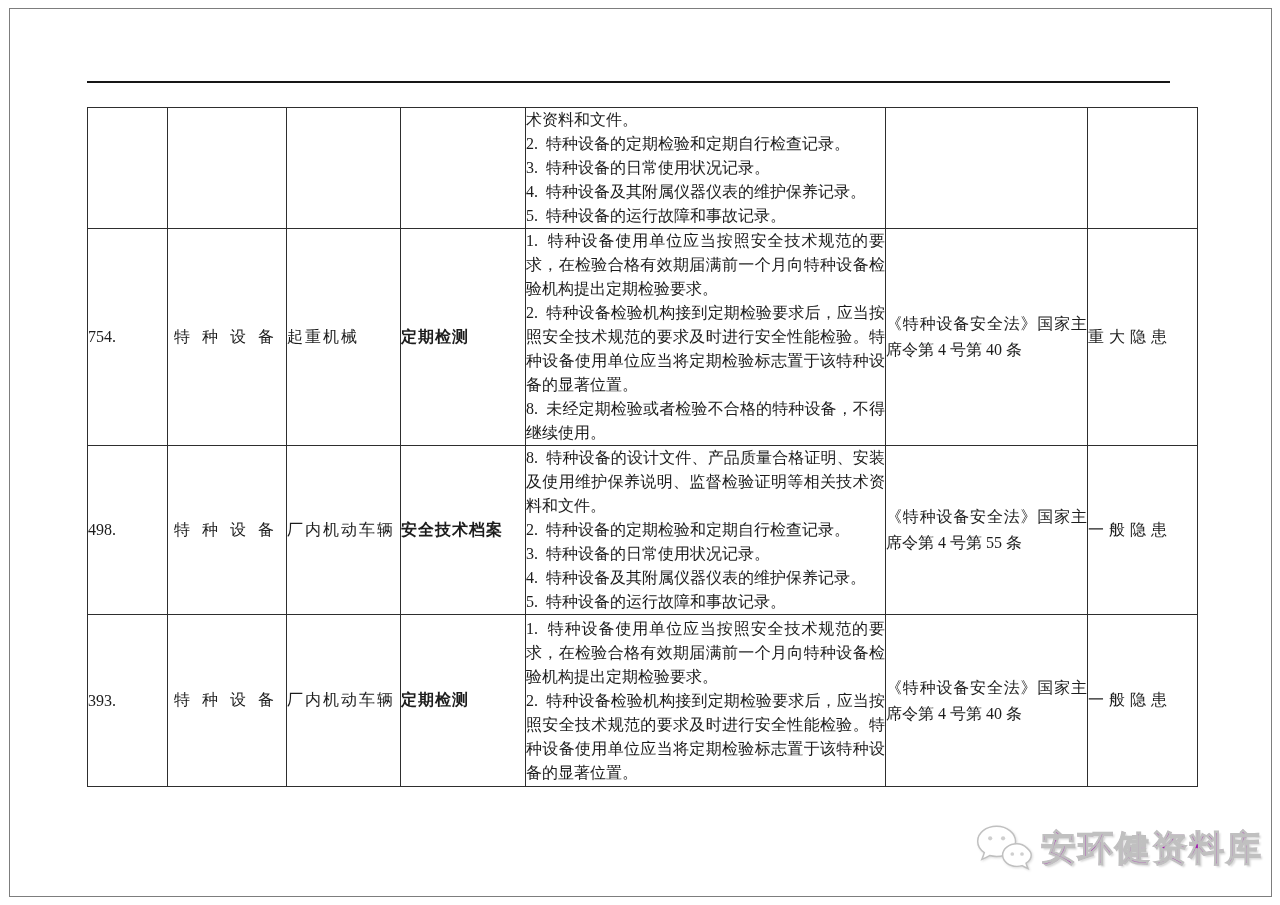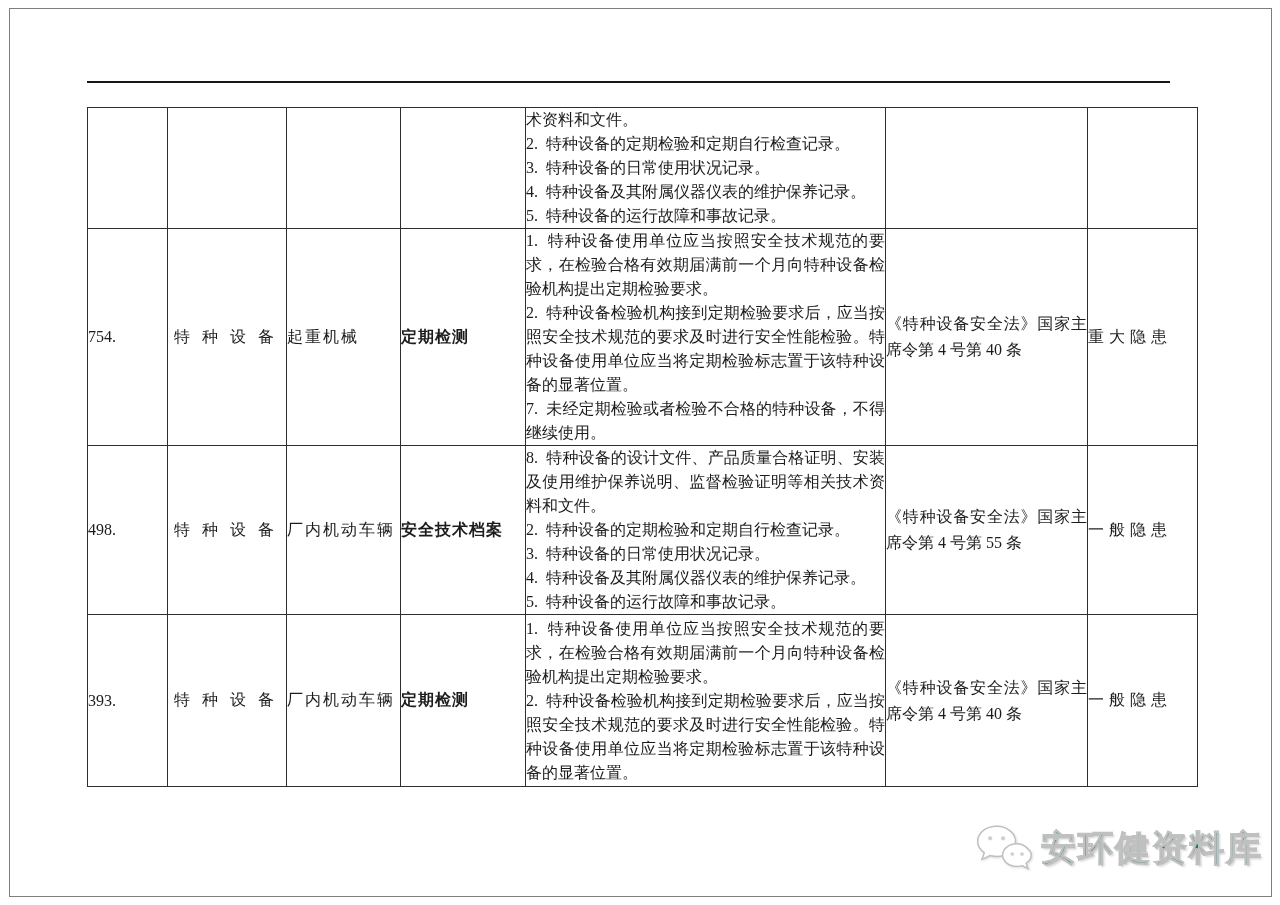--- a/index.html
+++ b/index.html
@@ -31,21 +31,21 @@
   td.c-content{vertical-align:top;padding:1px 8px 1px 7px;}
   .para{font-size:16px;line-height:24px;text-align:justify;white-space:pre-wrap;}
   td.c-basis{padding:0 6px 0 8px;line-height:26px;text-align:justify;margin-left:24px;}
   td.c-hazard{padding-left:6px;letter-spacing:5px;}
   .watermark{
     position:absolute;left:975px;top:816px;height:64px;
     display:flex;align-items:center;gap:8px;
   }
   .wm-text{
     font-size:35px;font-weight:bold;letter-spacing:2px;white-space:nowrap;
-    color:#0f766e;-webkit-text-stroke:1.2px #c0c0c0;
+    color:#a21caf;-webkit-text-stroke:1.2px #c0c0c0;
     text-shadow:2px 2px 2px #d9d9d9;
   }
   .wm-icon{filter:drop-shadow(1px 1px 1px #dddddd);}
   .wm-icon path{fill:#ffffff;stroke:#c0c0c0;stroke-width:1.6;}
   .wm-icon circle{fill:#cfcfcf;}
 </style>
 </head>
 <body>
 
 <div class="stage">
@@ -83,21 +83,21 @@
         <tr class="t-row">
     <td class="c-no"><span class="cell-txt">754.</span></td>
     <td class="c-cat">
             <span class="cell-txt">特种设备</span>
           </td>
     <td class="c-sub"><span class="cell-txt">起重机械</span></td>
     <td class="c-item"><span class="cell-txt">定期检测</span></td>
     <td class="c-content">
             <div class="para">1.  特种设备使用单位应当按照安全技术规范的要求，在检验合格有效期届满前一个月向特种设备检验机构提出定期检验要求。</div>
             <div class="para">2.  特种设备检验机构接到定期检验要求后，应当按照安全技术规范的要求及时进行安全性能检验。特种设备使用单位应当将定期检验标志置于该特种设备的显著位置。</div>
-            <div class="para">7.  未经定期检验或者检验不合格的特种设备，不得继续使用。</div>
+            <div class="para">8.  未经定期检验或者检验不合格的特种设备，不得继续使用。</div>
           </td>
     <td class="c-basis"><span class="cell-txt">《特种设备安全法》国家主席令第 4 号第 40 条</span></td>
     <td class="c-hazard"><span class="cell-txt">重大隐患</span></td>
   </tr>
         <tr class="t-row">
     <td class="c-no"><span class="cell-txt">498.</span></td>
     <td class="c-cat">
             <span class="cell-txt">特种设备</span>
           </td>
     <td class="c-sub"><span class="cell-txt">厂内机动车辆</span></td>

